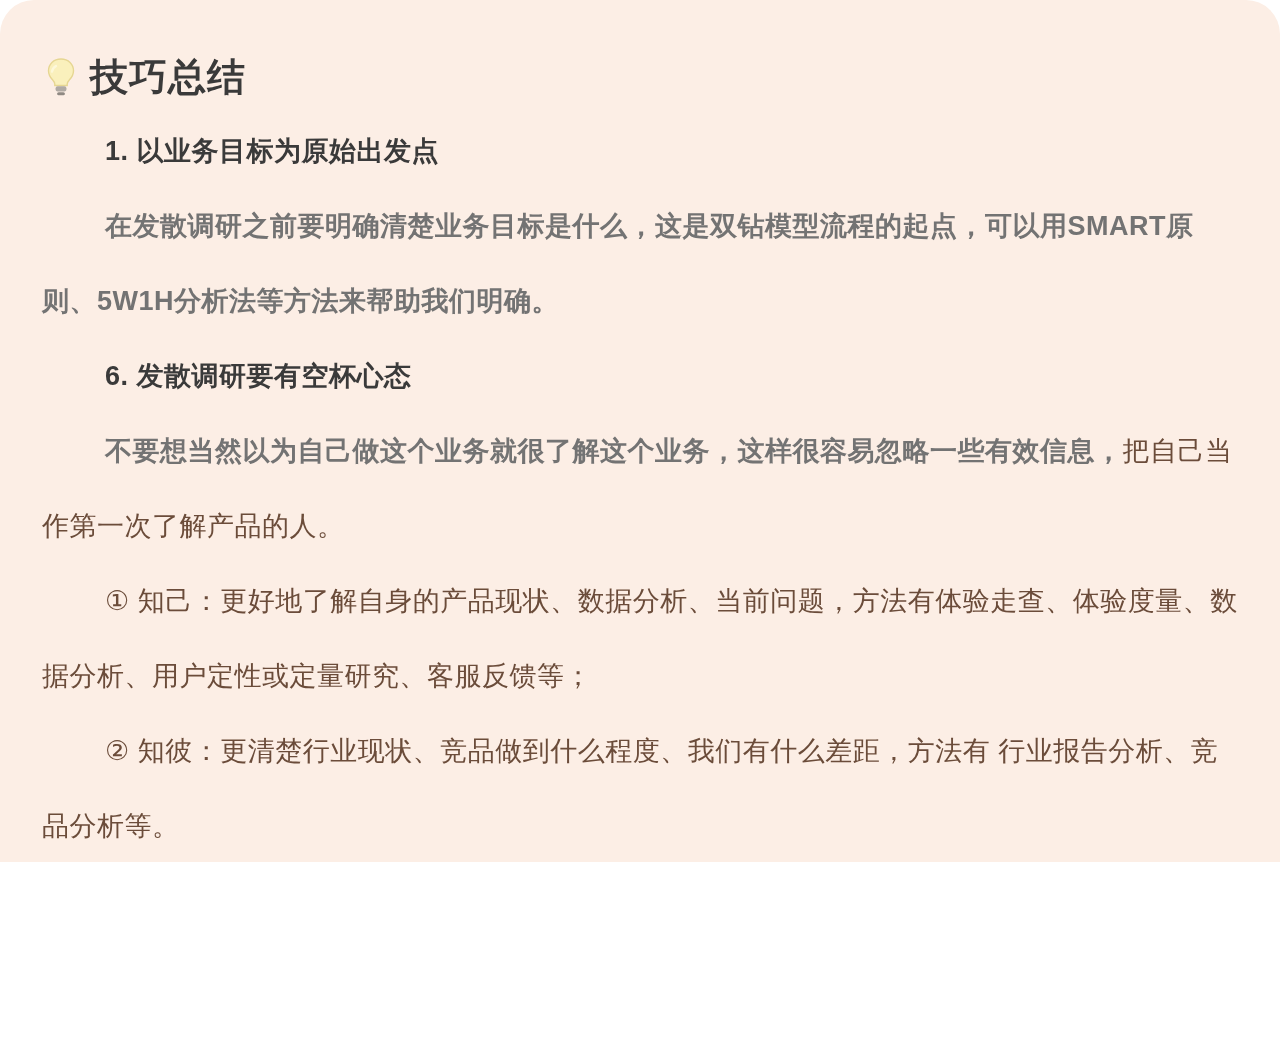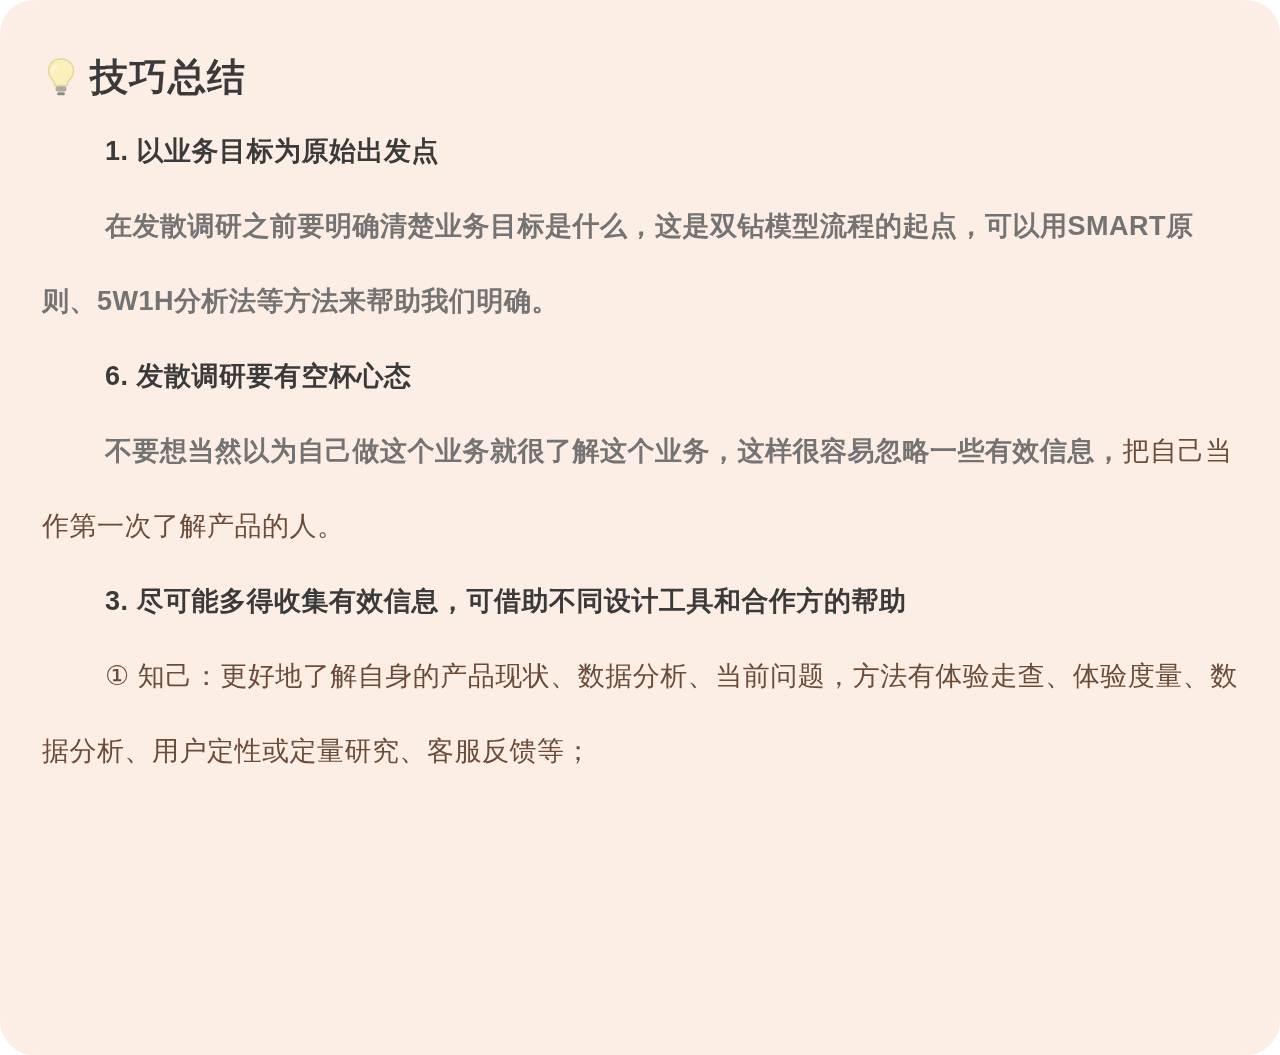--- a/index.html
+++ b/index.html
@@ -2,21 +2,21 @@
 <html><head>
 <meta charset="utf-8">
 <style>
   html, body {
     margin: 0;
     padding: 0;
     background: #ffffff;
   }
   .page {
     width: 1280px;
-    height: 1055px;
+    height: 862px;
     background: #ffffff;
   }
   .panel {
     width: 1280px;
     height: 1055px;
     box-sizing: border-box;
     background: #fceee5;
     border-radius: 34px;
     padding: 50px 42px 0 42px;
     overflow: hidden;
@@ -91,20 +91,20 @@
     </div>
 
     <div class="content">
 
       <p class="heading">1. 以业务目标为原始出发点</p>
       <p class="para"><span class="seg-normal">在发散调研之前要明确清楚业务目标是什么，这是双钻模型流程的起点，可以用SMART原则、5W1H分析法等方法来帮助我们明确。</span></p>
 
       <p class="heading">6. 发散调研要有空杯心态</p>
       <p class="para"><span class="seg-normal">不要想当然以为自己做这个业务就很了解这个业务，这样很容易忽略一些有效信息，</span><span class="seg-bold-brown">把自己当作第一次了解产品的人</span><span class="seg-brown">。</span></p>
 
-      <p class="heading">3. 尽可能多得收集有效信息，可借助不同设计工具和合作方的帮助</p>
 
       <p class="para"><span class="seg-bold-brown">① 知己：更好地了解自身的产品现状、数据分析、当前问题</span><span class="seg-brown">，方法有体验走查、体验度量、数据分析、用户定性或定量研究、客服反馈等；</span></p>
 
+      <p class="para"><span class="seg-bold-brown">② 知彼：更清楚行业现状、竞品做到什么程度、我们有什么差距</span><span class="seg-brown">，方法有 行业报告分析、竞品分析等。</span></p>
 
     </div>
   </div>
 </div>
 
 </body></html>

